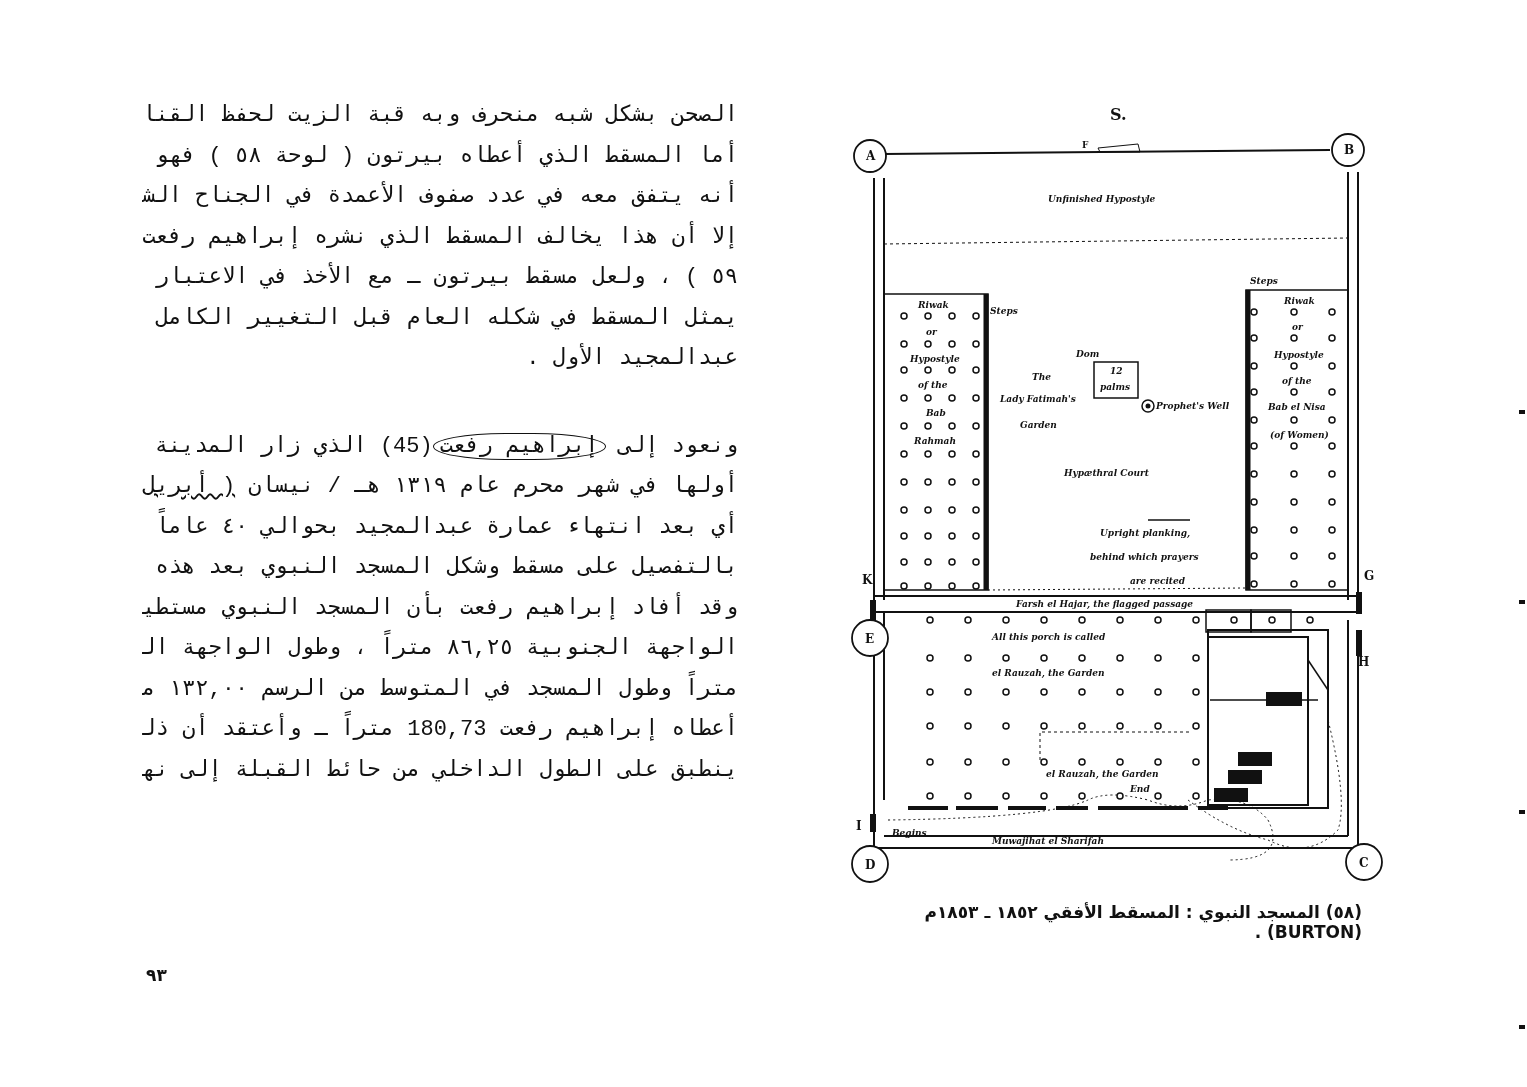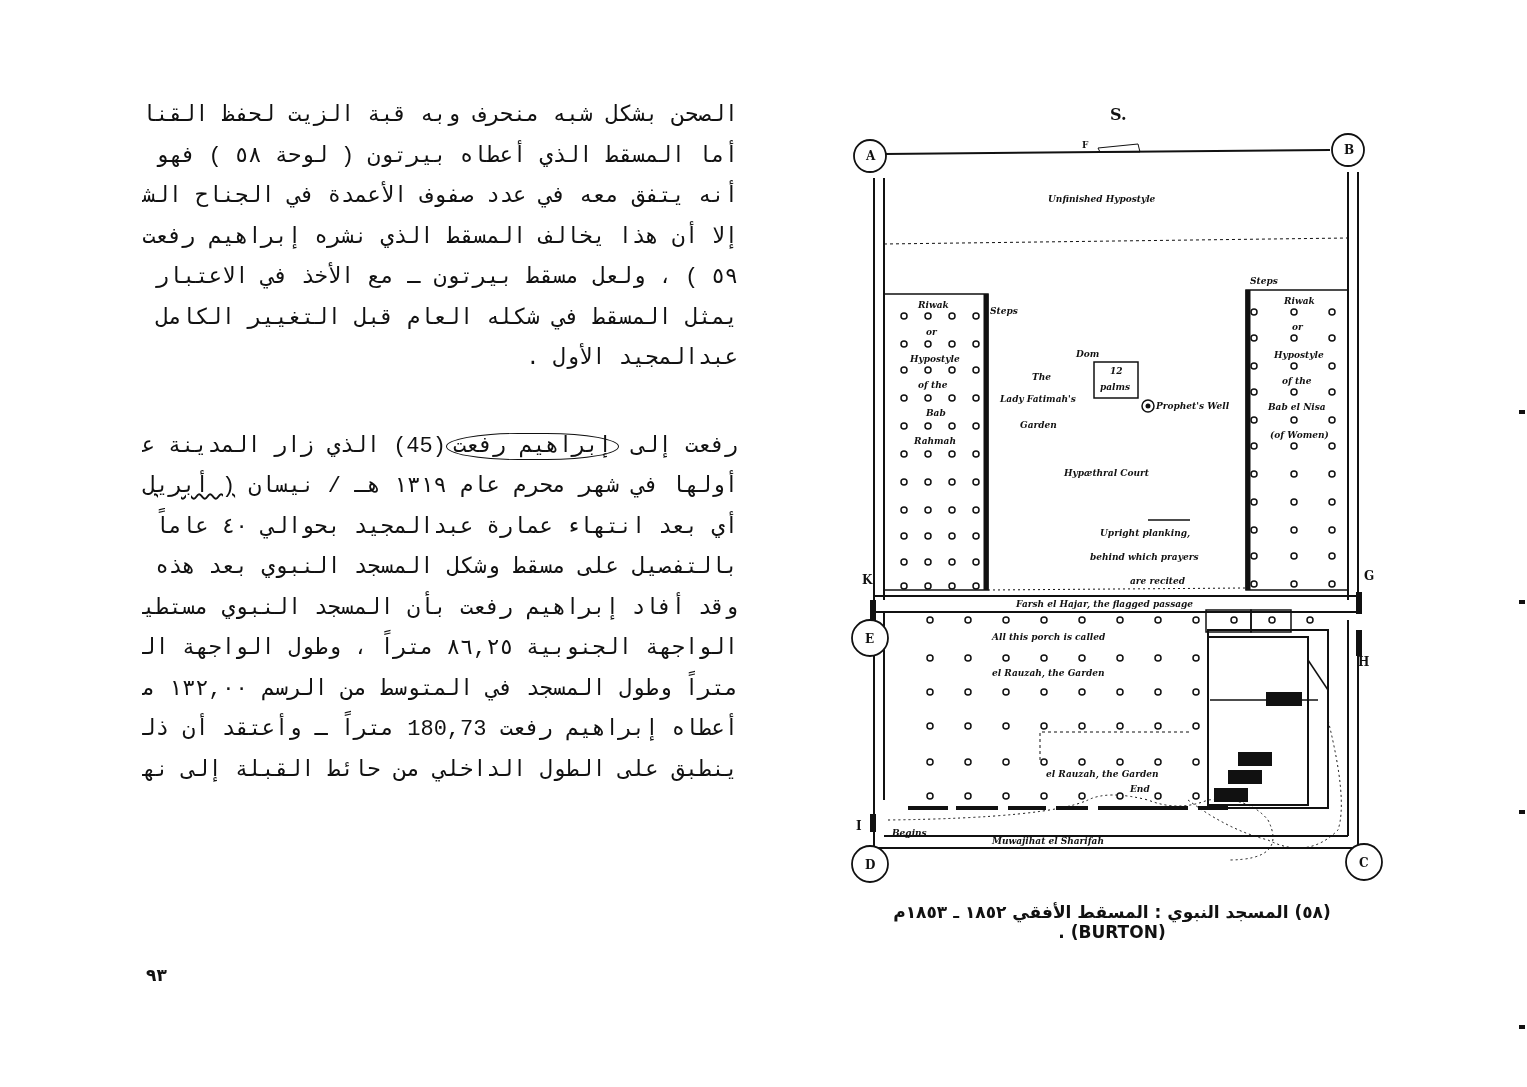--- a/index.html
+++ b/index.html
@@ -20,39 +20,39 @@
   .page-number {
     position: absolute; left: 146px; top: 965px; font-family: "DejaVu Sans", sans-serif;
     font-size: 17px; font-weight: bold; direction: rtl;
   }
   .plan { position: absolute; left: 848px; top: 100px; width: 540px; height: 800px; }
   .plan svg { width: 100%; height: 100%; }
   .plan text { font-family: "DejaVu Serif", serif; font-style: italic; font-weight: bold; fill: #111; }
   .plan .lbl { font-size: 9px; }
   .plan .corner { font-style: normal; font-size: 12px; font-weight: bold; }
   .caption {
-    position: absolute; left: 862px; top: 902px; width: 500px; direction: rtl; text-align: center;
+    position: absolute; left: 862px; top: 902px; width: 500px; direction: rtl; text-align: right;
     font-family: "DejaVu Sans", sans-serif; font-size: 17px; font-weight: bold;
   }
   .edge-mark { position: absolute; left: 1519px; width: 6px; height: 4px; background: #111; }
 </style>
 </head>
 <body>
 
 <div class="text-col">
   <span class="line">الصحن بشكل شبه منحرف وبه قبة الزيت لحفظ القناديل(٢٦) .</span>
   <span class="line">أما المسقط الذي أعطاه بيرتون ( لوحة ٥٨ ) فهو يخالف البيانات</span>
   <span class="line">أنه يتفق معه في عدد صفوف الأعمدة في الجناح الشرقي والغربي ،</span>
   <span class="line">إلا أن هذا يخالف المسقط الذي نشره إبراهيم رفعت ( لوحة</span>
   <span class="line">٥٩ ) ، ولعل مسقط بيرتون ـ مع الأخذ في الاعتبار عدم الدقة ـ</span>
   <span class="line">يمثل المسقط في شكله العام قبل التغيير الكامل وإعادة البناء في عهد</span>
   <span class="line last">عبدالمجيد الأول .</span>
   <div class="para-gap"></div>
   <span class="line">
-    <span>رفعت إلى </span><span class="circled">إبراهيم رفعت</span><span>(45) الذي زار المدينة عدة مرات</span>
+    <span>ونعود إلى </span><span class="circled">إبراهيم رفعت</span><span>(45) الذي زار المدينة عدة مرات</span>
   </span>
   <span class="line">
     <span>أولها في شهر محرم عام ١٣١٩ هـ / نيسان </span><span class="wavy">( أبريل ) ١٩٠١ م ،</span>
   </span>
   <span class="line">أي بعد انتهاء عمارة عبدالمجيد بحوالي ٤٠ عاماً ، للتعرف</span>
   <span class="line">بالتفصيل على مسقط وشكل المسجد النبوي بعد هذه العمارة .</span>
   <span class="line">وقد أفاد إبراهيم رفعت بأن المسجد النبوي مستطيل ، طول</span>
   <span class="line">الواجهة الجنوبية ٨٦,٢٥ متراً ، وطول الواجهة الشمالية ٦٦,٠٠</span>
   <span class="line">متراً وطول المسجد في المتوسط من الرسم ١٣٢,٠٠ متراً ـ بينما</span>
   <span class="line">أعطاه إبراهيم رفعت 180,73 متراً ـ وأعتقد أن ذلك القياس لا</span>

